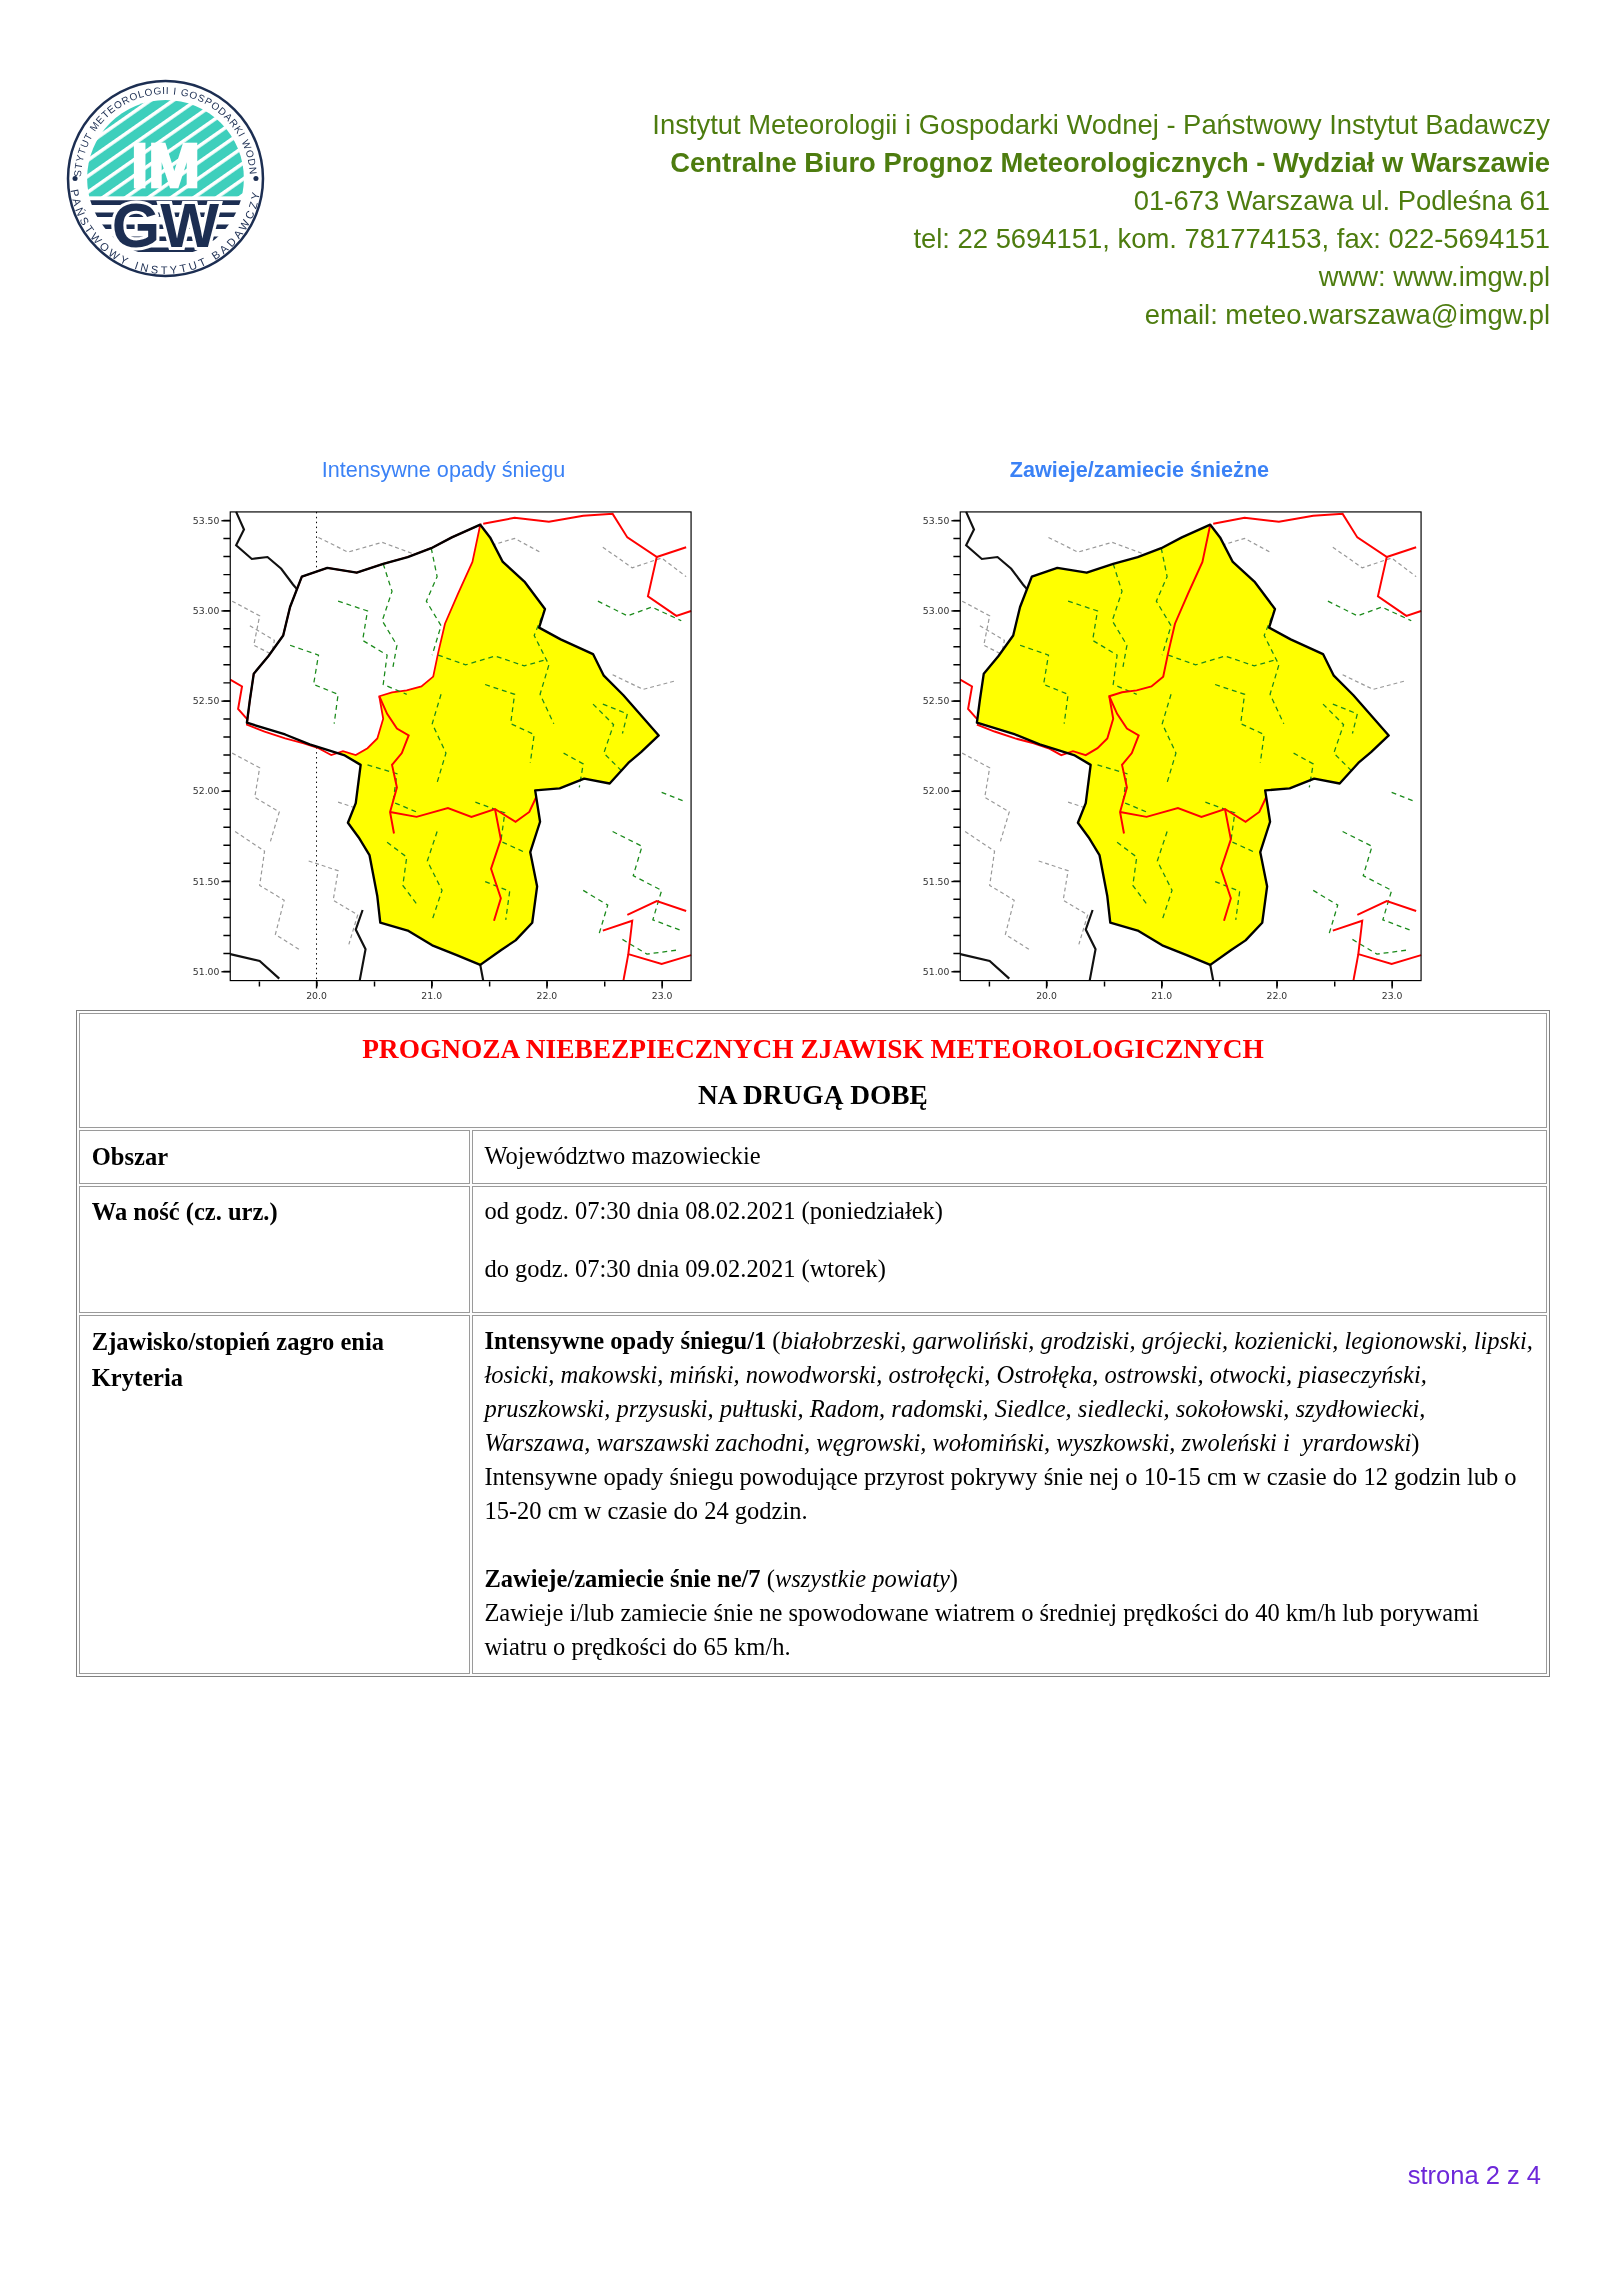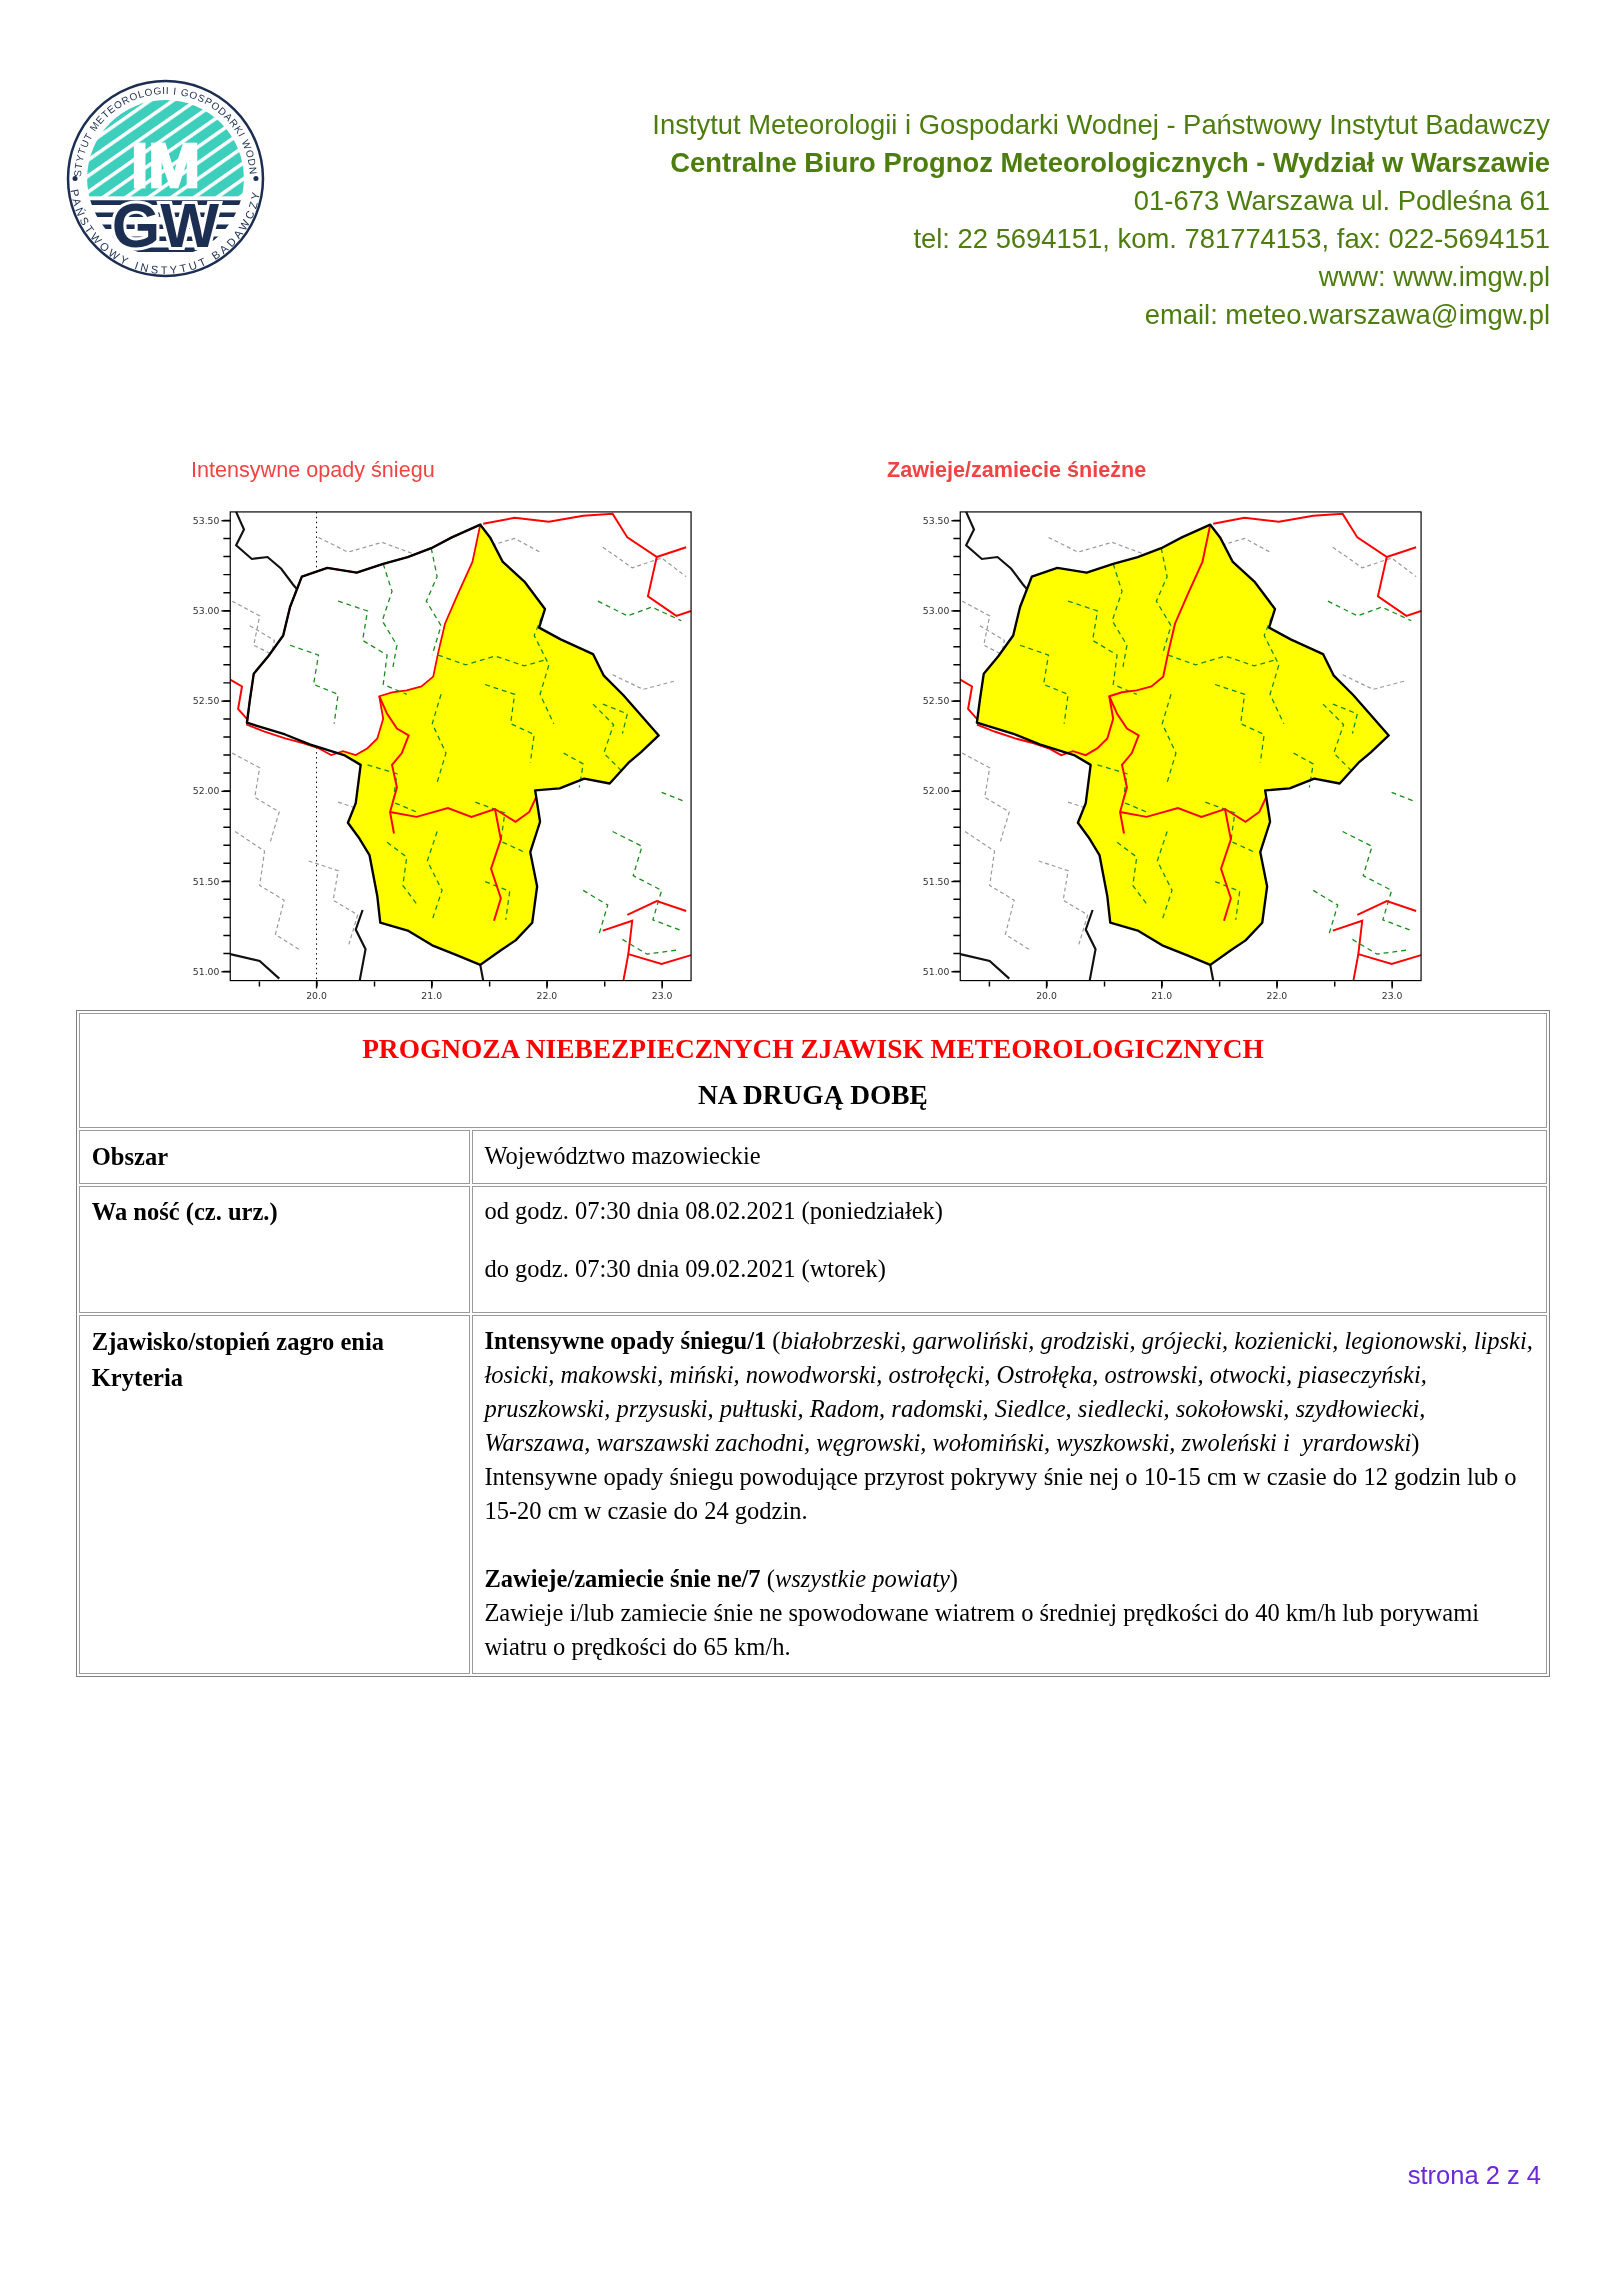--- a/index.html
+++ b/index.html
@@ -6,22 +6,22 @@
   .page{position:relative;width:1620px;height:2293px;background:#ffffff;overflow:hidden;
         font-family:"Liberation Sans",sans-serif;}
 
   
   .logo{position:absolute;left:65px;top:78px;width:201px;height:201px;}
   .header-block{position:absolute;top:84px;right:70px;text-align:right;
                 color:#4d7c0f;font-size:27.4px;line-height:38px;margin-top:22px;}
   .header-block .hb-bold{font-weight:bold;}
 
   
-  .map-title{position:absolute;top:457px;width:505px;
-             font-size:21.6px;color:#ef4444;}
+  .map-title{position:absolute;top:457px;width:505px;text-align:center;
+             font-size:21.6px;color:#3b82f6;}
   .map-title.left{left:191px;} .map-title.right{left:887px;font-weight:bold;}
   .map-svg{position:absolute;top:508px;}
   .map-svg.left{left:191px;} .map-svg.right{left:921px;}
   .tick-label{font-family:"DejaVu Sans",sans-serif;font-size:9.5px;fill:#333;}
 
   
   .warn-table{position:absolute;left:76px;top:1010px;width:1474px;
               border-collapse:separate;border-spacing:2.9px;
               border:1px solid #808080;background:#fdfdfd;
               font-family:Liberation Serif, serif;color:#000;}

